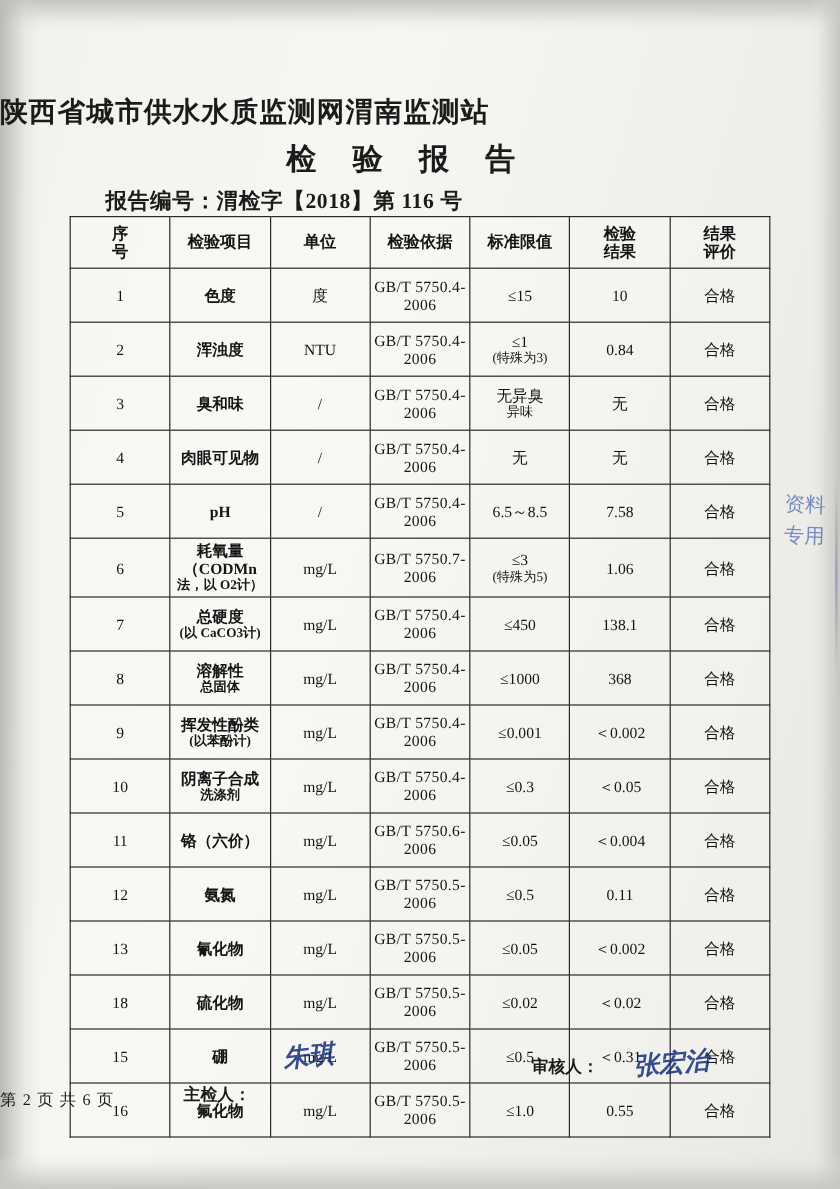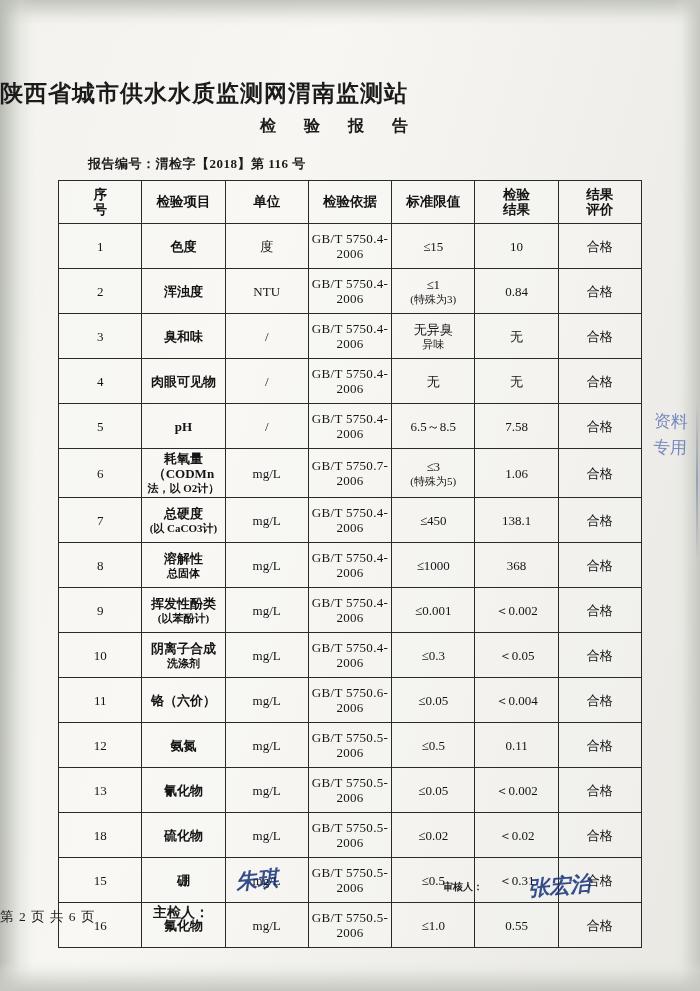--- a/index.html
+++ b/index.html
@@ -58,31 +58,31 @@
     font-weight: bold;
     letter-spacing: 1px;
     color: #1b1b1b;
     font-family: "Liberation Serif", serif;
   }
   .title-sub {
     position: absolute;
     top: 116px;
     width: 668px;
     text-align: center;
-    font-size: 16px;
+    font-size: 25px;
     font-weight: bold;
     letter-spacing: 12px;
     text-indent: 12px;
     color: #1b1b1b;
   }
   .report-no {
     position: absolute;
     top: 155px;
     left: 88px;
-    font-size: 13px;
+    font-size: 18px;
     font-weight: bold;
     color: #1b1b1b;
     letter-spacing: 0.5px;
   }
 
   table.report {
     position: absolute;
     top: 180px;
     left: 58px;
     width: 584px;
@@ -132,21 +132,21 @@
     top: 0;
     font-size: 14px;
     font-weight: bold;
     color: #1b1b1b;
     margin-top: 32px;
   }
   .sig-right {
     position: absolute;
     left: 385px;
     top: 8px;
-    font-size: 10px;
+    font-size: 14px;
     font-weight: bold;
     color: #1b1b1b;
   }
   .handwriting {
     position: absolute;
     font-family: "DejaVu Serif", serif;
     color: #15307a;
     font-style: italic;
     font-weight: bold;
     opacity: 0.85;

